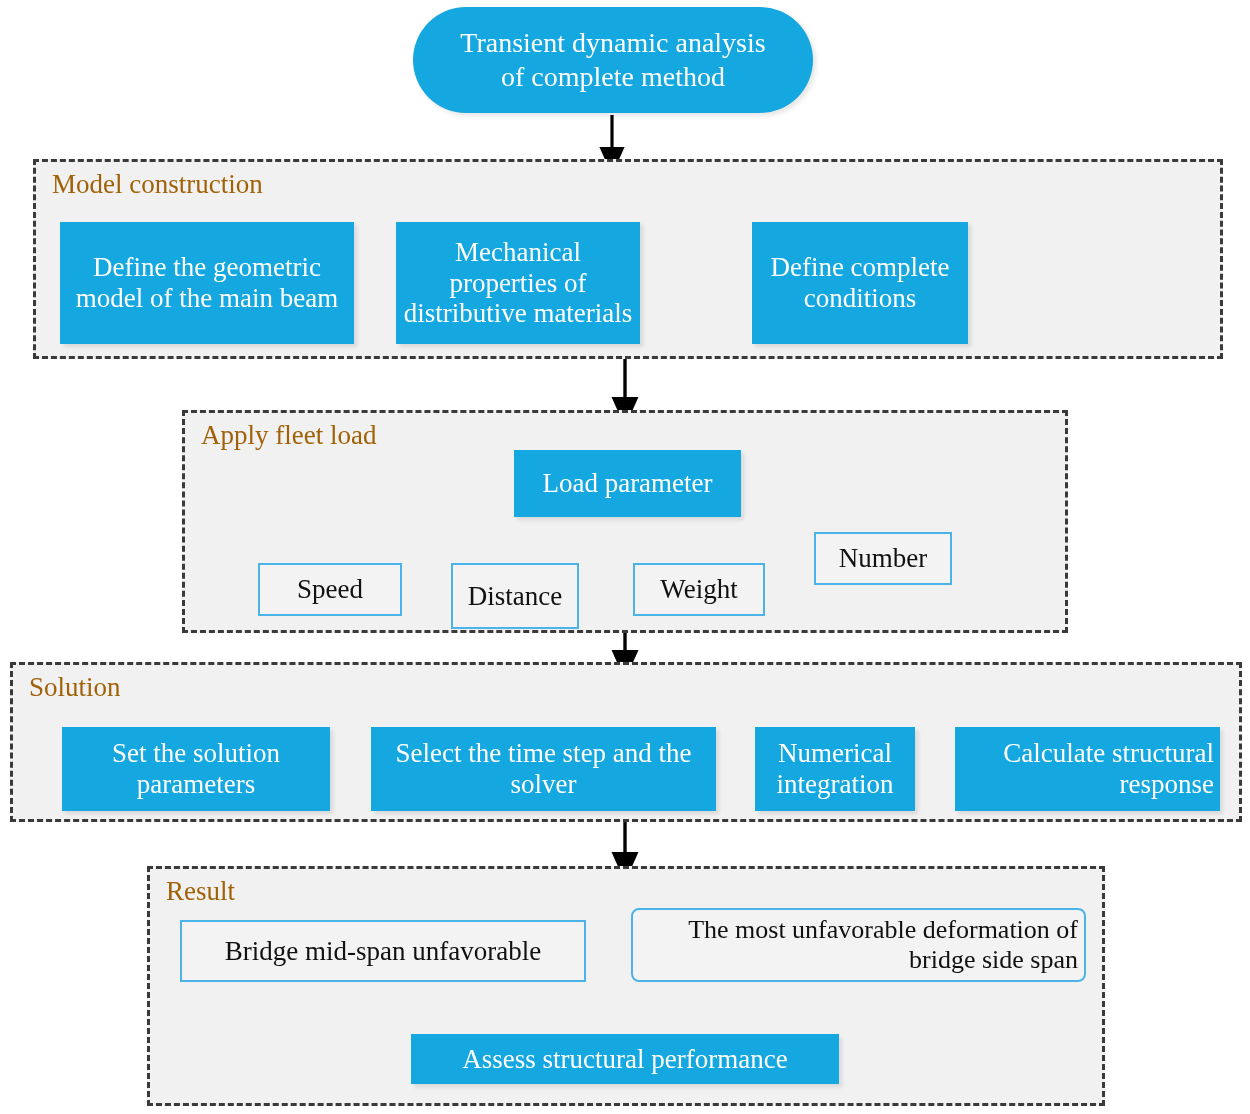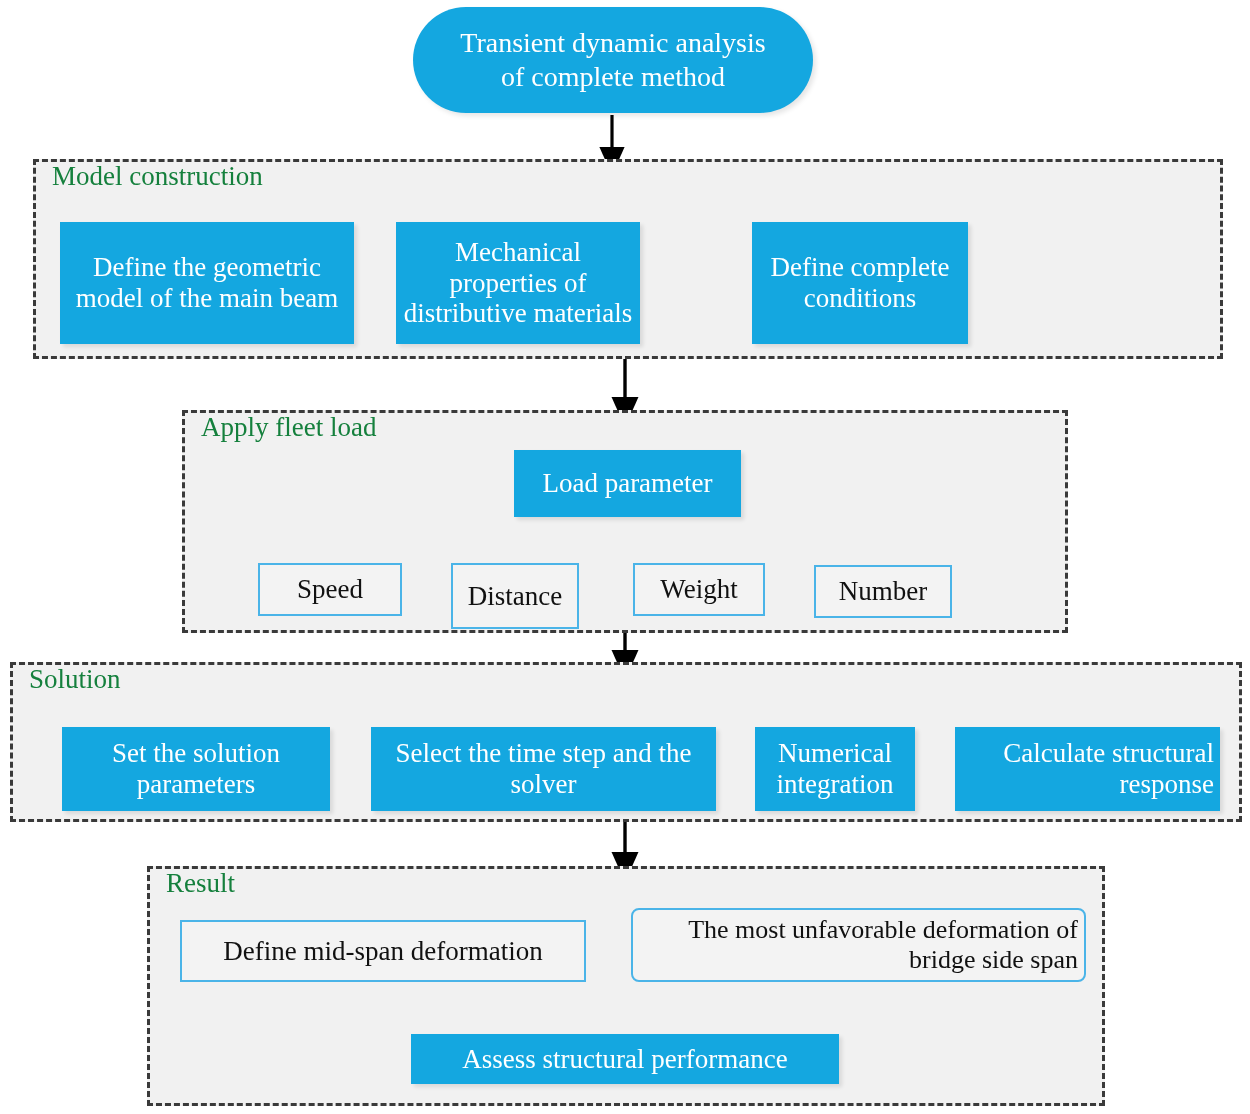--- a/index.html
+++ b/index.html
@@ -19,23 +19,23 @@
   
   .group {
     position: absolute;
     background: #f1f1f1;
     border: 3px dashed #3a3a3a;
     box-sizing: border-box;
   }
   .group-title {
     position: absolute;
     left: 16px;
-    top: 0;
+    top: 8px;
     font-size: 27px;
-    color: #15803d;
+    color: #a16207;
     white-space: nowrap;
     line-height: 1.1;
   }
 
   
   .node-blue {
     position: absolute;
     background: #14a7e0;
     color: #ffffff;
     box-sizing: border-box;
@@ -143,30 +143,30 @@
   <div class="node-blue" style="left:396px; top:222px; width:244px; height:122px;">Mechanical properties of distributive materials</div>
   <div class="node-blue" style="left:752px; top:222px; width:216px; height:122px;">Define complete conditions</div>
 
   <div class="group" style="left:182px; top:410px; width:886px; height:223px;">
     <div class="group-title">Apply fleet load</div>
   </div>
   <div class="node-blue" style="left:514px; top:450px; width:227px; height:67px;">Load parameter</div>
   <div class="node-outline" style="left:258px; top:563px; width:144px; height:53px;">Speed</div>
   <div class="node-outline" style="left:451px; top:563px; width:128px; height:66px;">Distance</div>
   <div class="node-outline" style="left:633px; top:563px; width:132px; height:53px;">Weight</div>
-  <div class="node-outline" style="left:814px; top:565px; width:138px; height:53px;">Number</div>
+  <div class="node-outline" style="left:814px; top:532px; width:138px; height:53px;">Number</div>
 
   <div class="group" style="left:10px; top:662px; width:1232px; height:160px;">
     <div class="group-title">Solution</div>
   </div>
   <div class="node-blue" style="left:62px; top:727px; width:268px; height:84px;">Set the solution parameters</div>
   <div class="node-blue" style="left:371px; top:727px; width:345px; height:84px;">Select the time step and the solver</div>
   <div class="node-blue" style="left:755px; top:727px; width:160px; height:84px;">Numerical integration</div>
   <div class="node-blue" style="left:955px; top:727px; width:265px; height:84px;text-align:right;">Calculate structural response</div>
 
   <div class="group" style="left:147px; top:866px; width:958px; height:240px;">
     <div class="group-title">Result</div>
   </div>
-  <div class="node-outline" style="left:180px; top:920px; width:406px; height:62px;">Define mid-span deformation</div>
+  <div class="node-outline" style="left:180px; top:920px; width:406px; height:62px;">Bridge mid-span unfavorable</div>
   <div class="node-outline" style="left:631px; top:908px; width:455px; height:74px; font-size:26px;border-radius:8px;">The most unfavorable deformation of bridge side span</div>
   <div class="node-blue" style="left:411px; top:1034px; width:428px; height:50px;">Assess structural performance</div>
 
 </div>
 
 </body></html>

